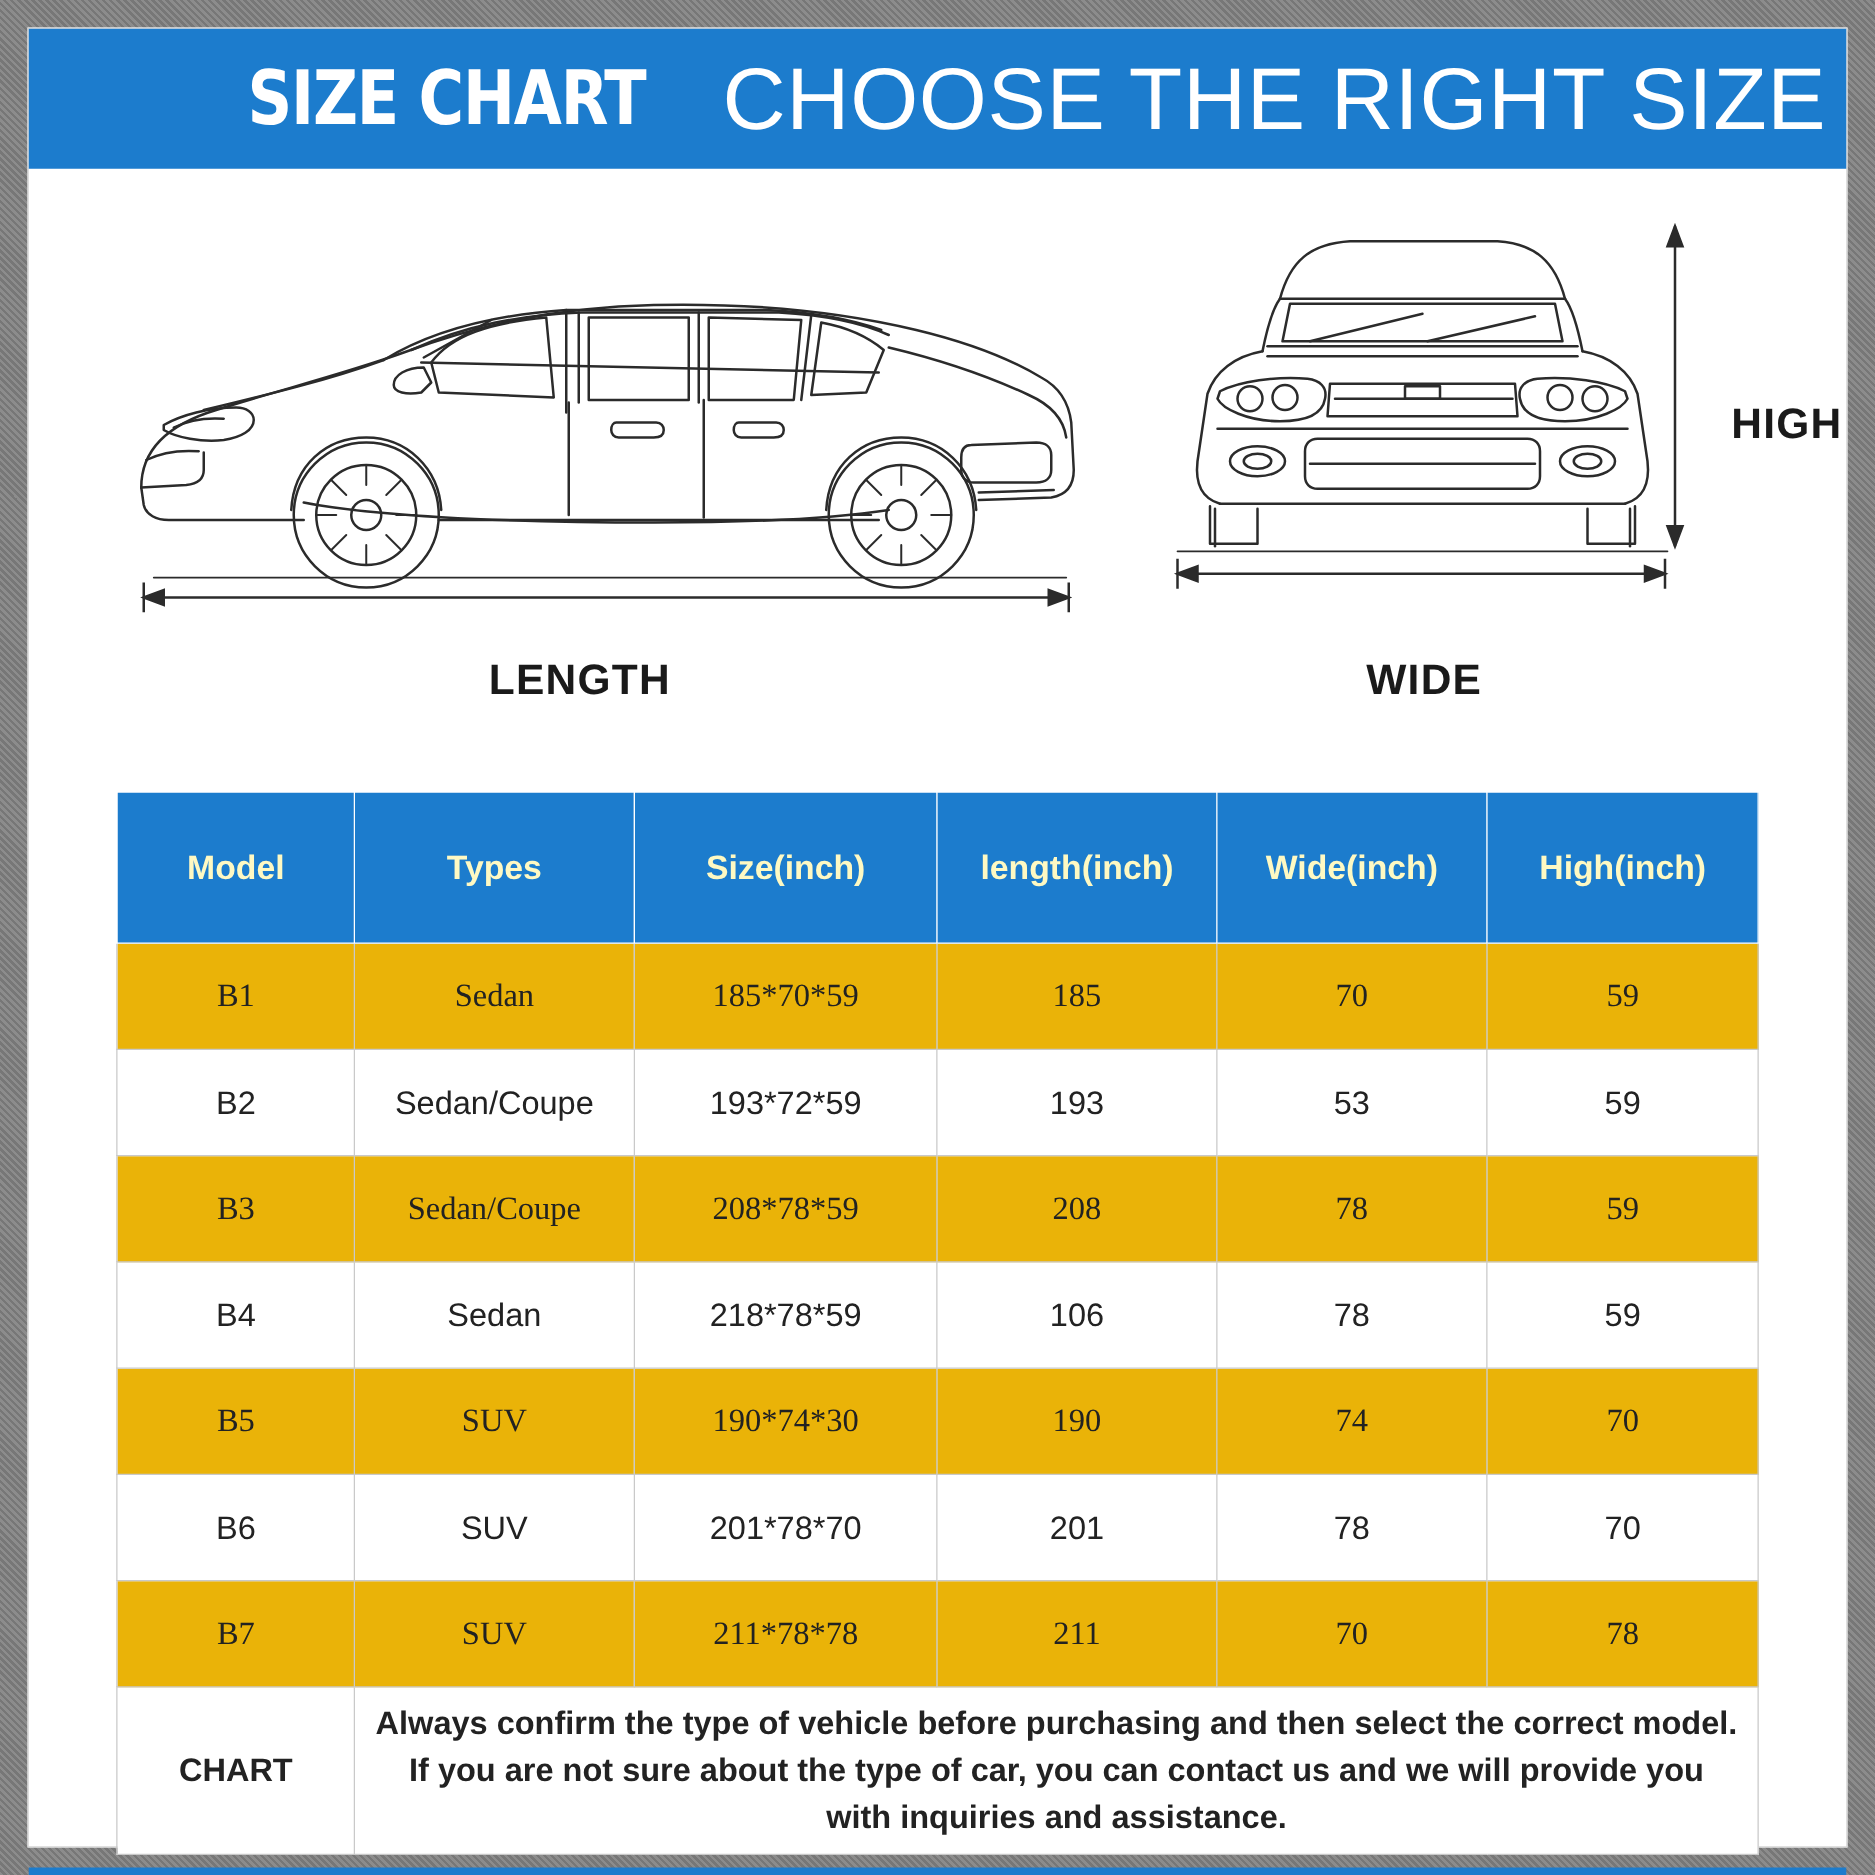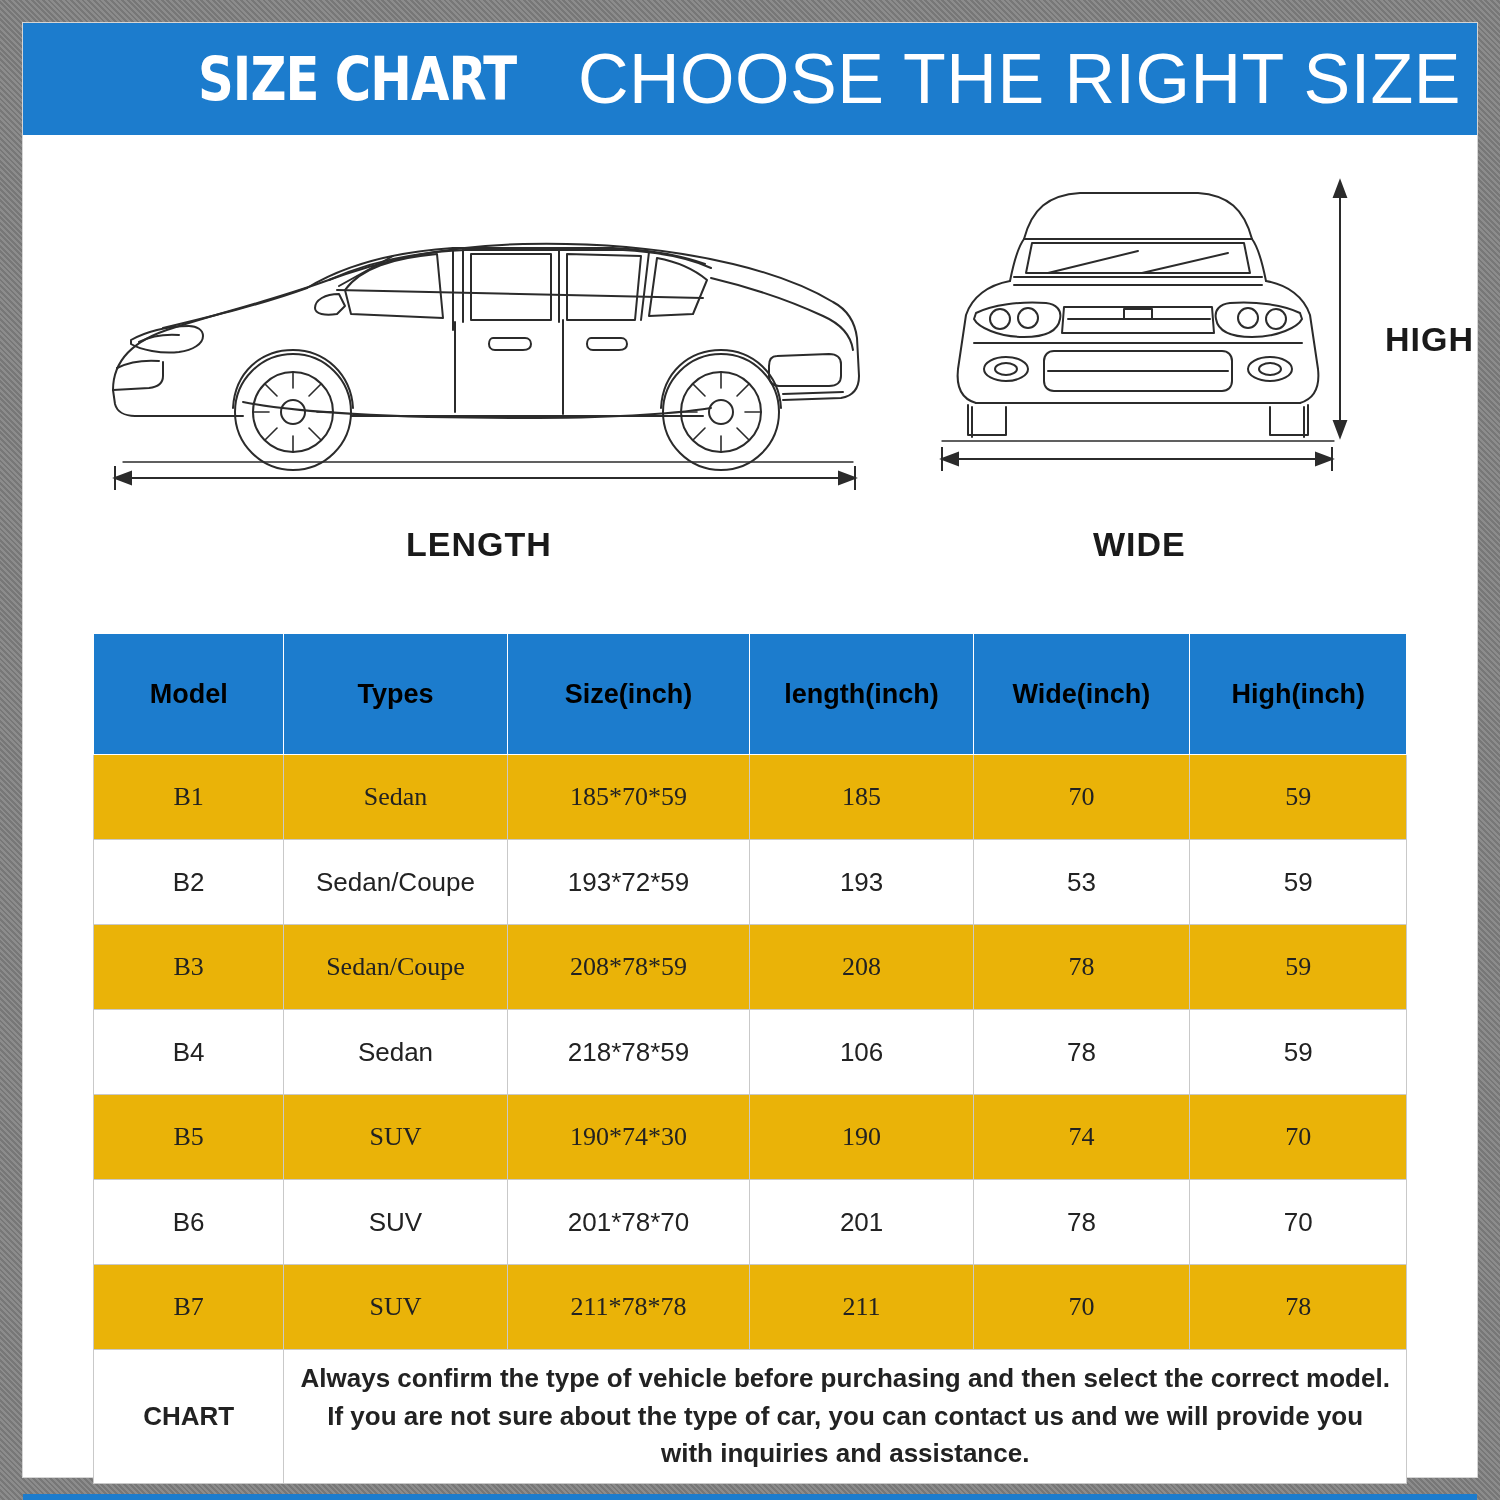--- a/index.html
+++ b/index.html
@@ -83,38 +83,38 @@
     height: 320px;
   }
   .label {
     position: absolute;
     font-family: "Liberation Sans", sans-serif;
     font-weight: bold;
     font-size: 34px;
     color: #1a1a1a;
     letter-spacing: 1px;
   }
-  .label-length { left: 383px; top: 390px; }
+  .label-length { left: 368px; top: 390px; }
   .label-wide   { left: 1070px; top: 390px; }
   .label-high   { left: 1362px; top: 185px; }
 
   
   .table-wrap {
     flex: 1 1 auto;
     padding: 18px 70px 0 70px;
     box-sizing: border-box;
   }
   table.size-table {
     width: 100%;
     border-collapse: collapse;
     table-layout: fixed;
   }
   table.size-table th {
     background: #1c7ccd;
-    color: #000000;
+    color: #fef9c3;
     font-family: "Liberation Sans", sans-serif;
     font-weight: bold;
     font-size: 27px;
     height: 118px;
     border: 1px solid #ffffff;
     text-align: center;
     vertical-align: middle;
   }
   table.size-table td {
     border: 1px solid #c9c9c9;

